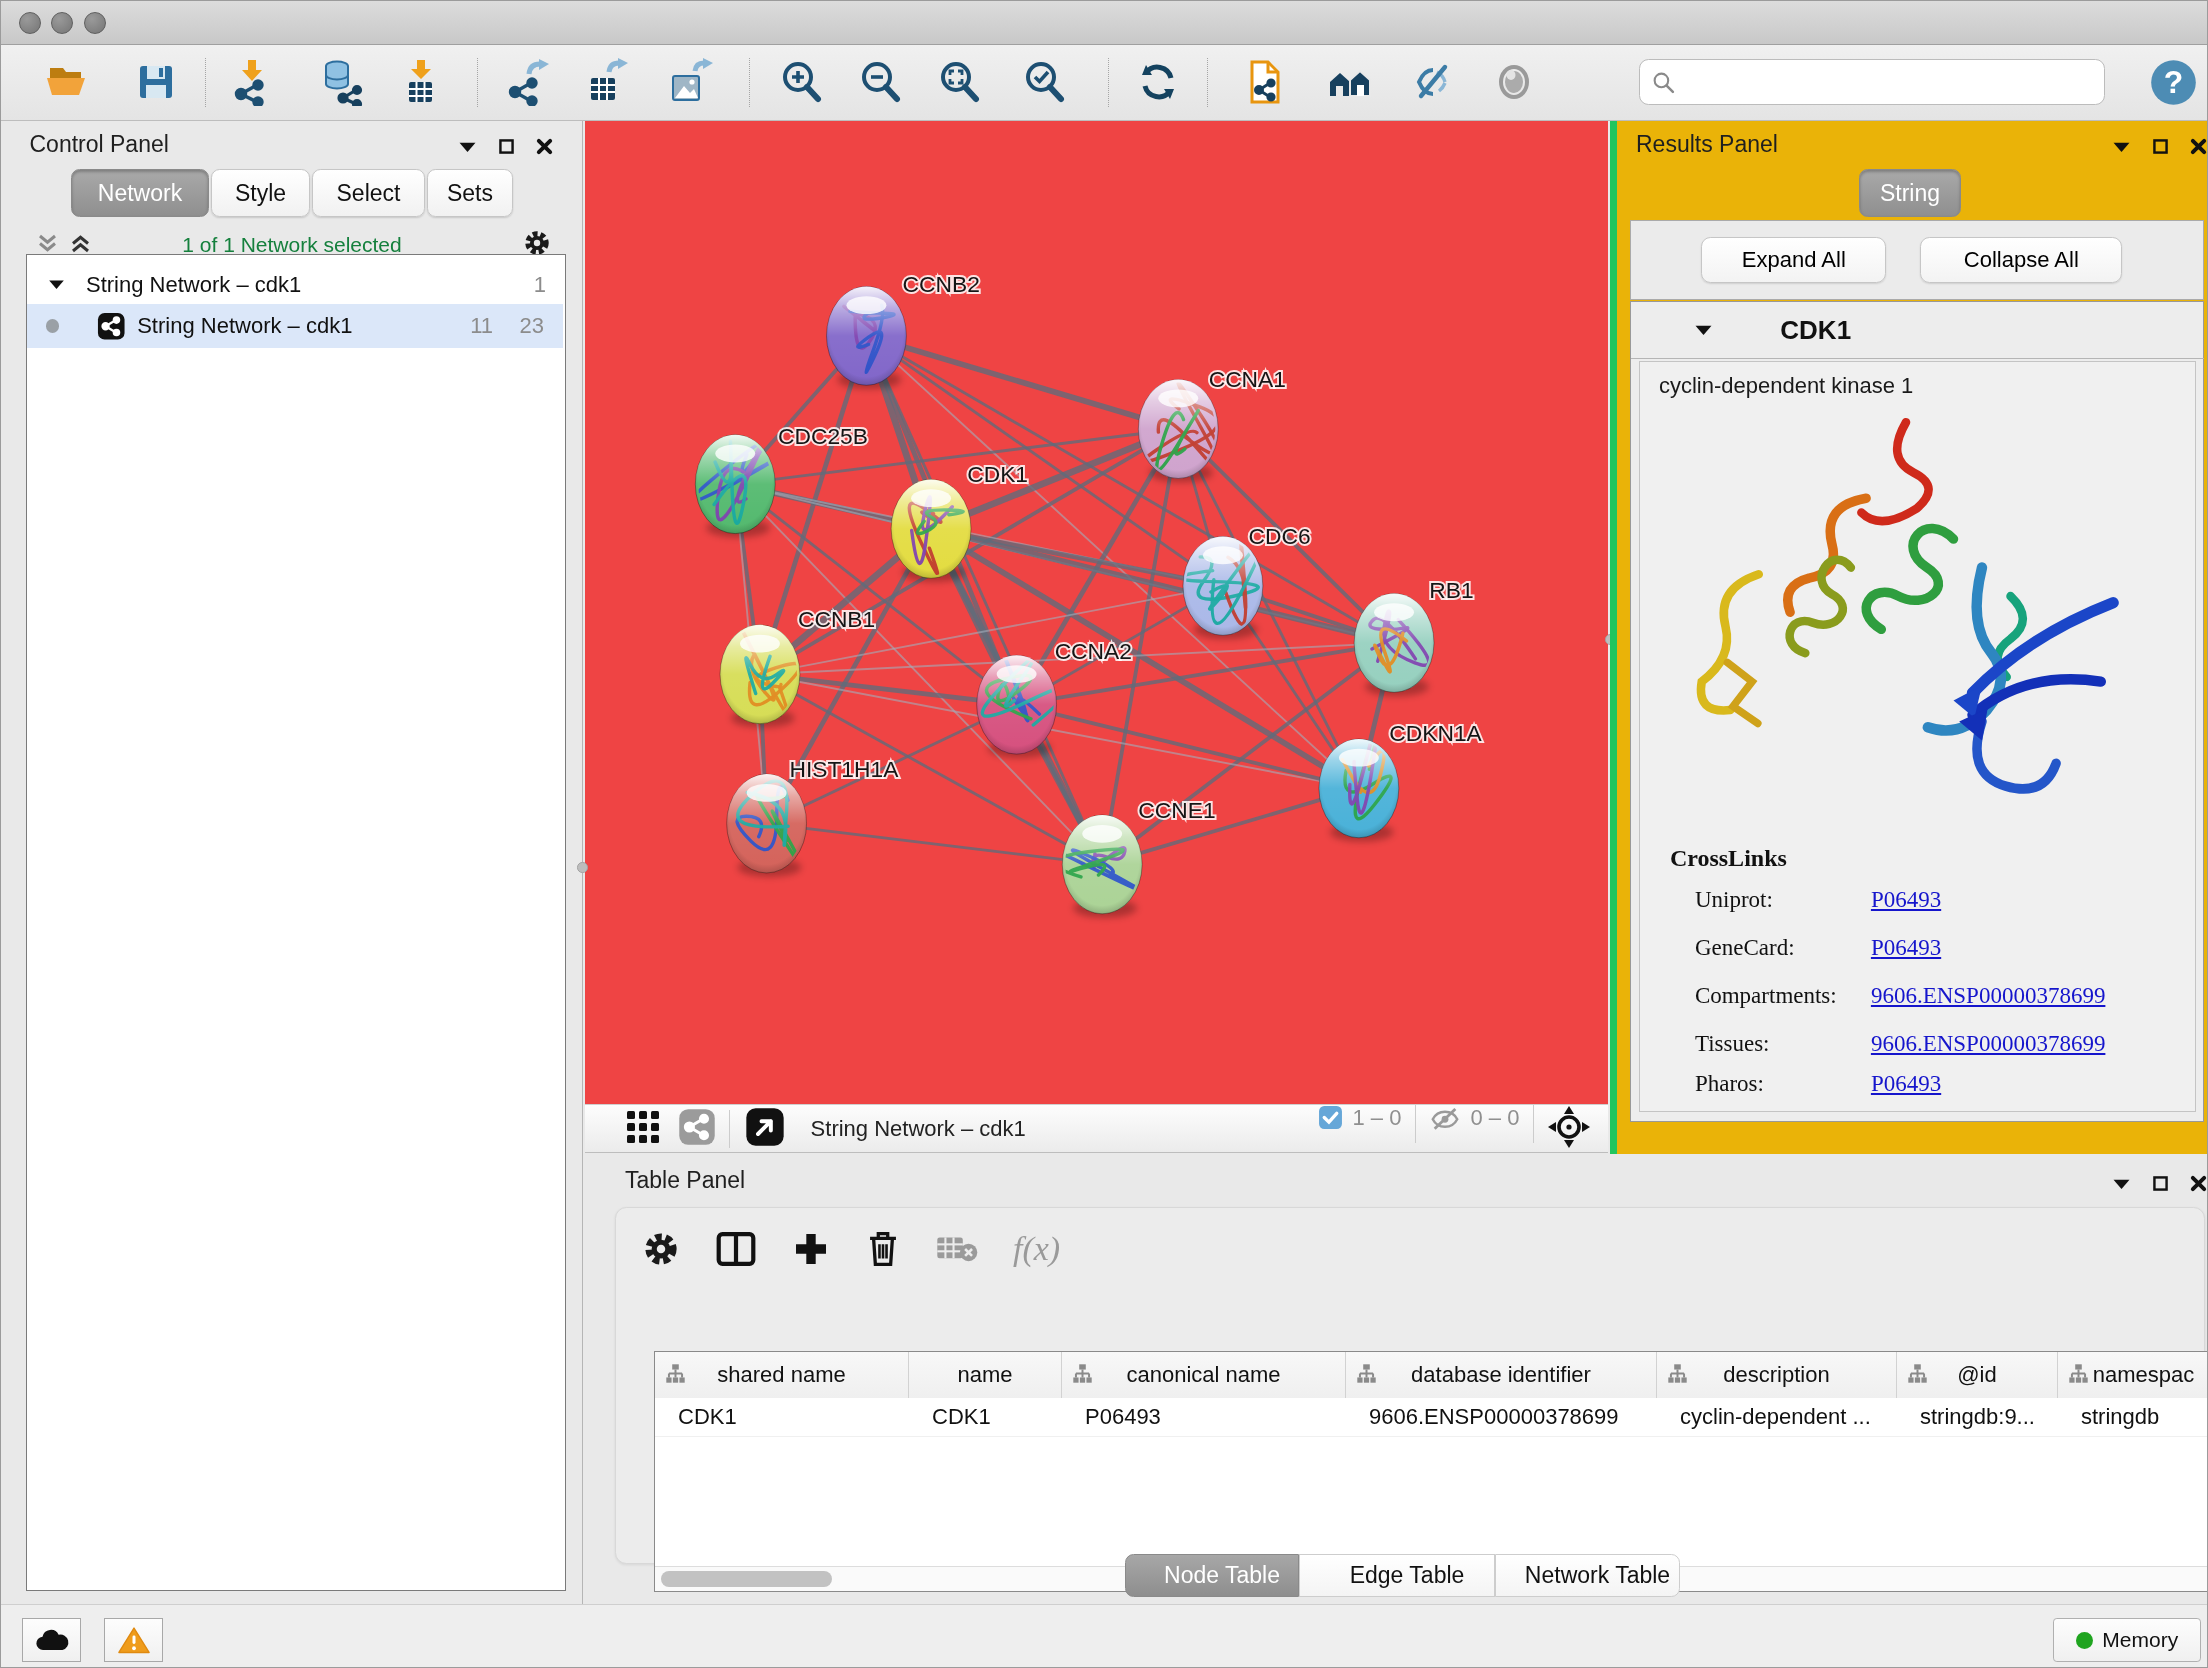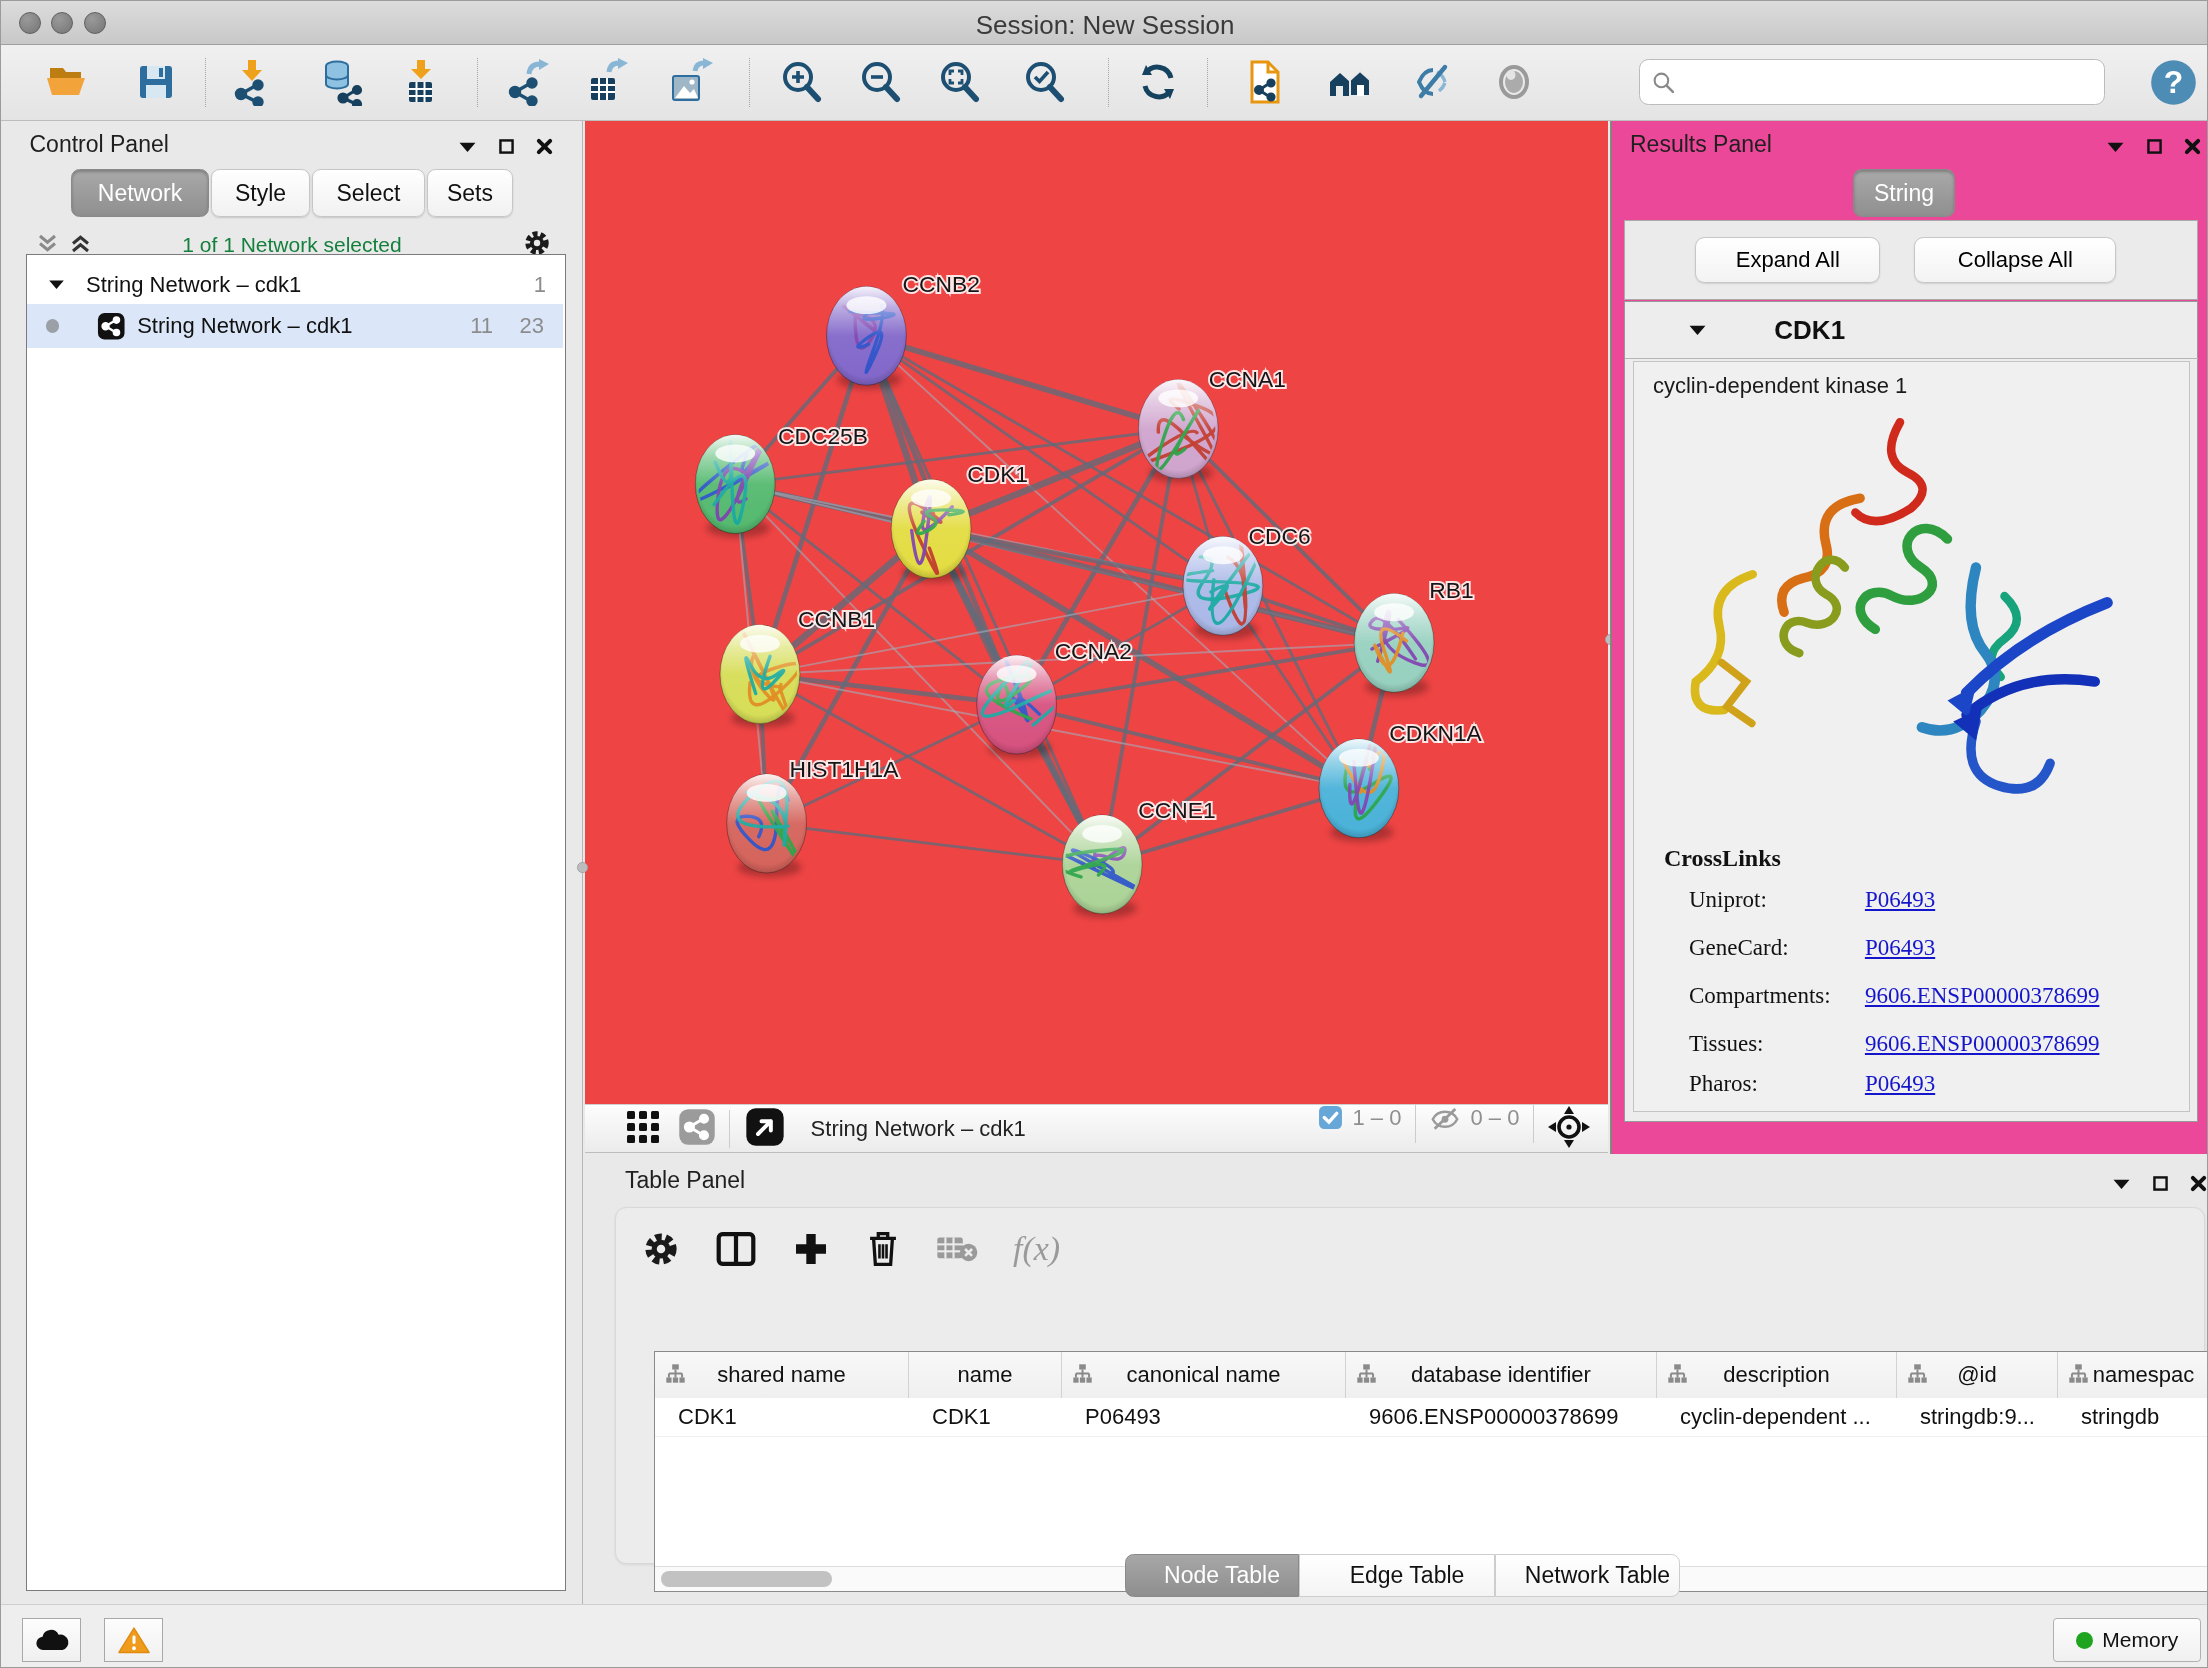--- a/index.html
+++ b/index.html
@@ -26,21 +26,21 @@
   #cp-list{left:25px;top:133px;width:540px;height:1337px;background:#fff;border:1.9px solid #7a7a7a;}
   .tree-row{position:absolute;left:0;width:536px;height:40px;display:flex;align-items:center;font-size:22px;color:#111;}
   #tree-child{background:#dbe7f9;}
   .count{color:#8c8c8c;}
   
   #net-canvas{left:584px;top:120px;width:1023px;height:983px;background:#ef4444;}
   #net-toolbar{left:584px;top:1103px;width:1023px;height:49px;background:linear-gradient(#fdfdfd,#ebebeb);border-top:1px solid #cfcfcf;border-bottom:1px solid #bdbdbd;display:flex;align-items:center;}
   .nt-sep{width:0;height:38px;border-left:1px solid #cccccc;margin:0 13.3px;}
   .dot-handle{width:10.5px;height:10.5px;border-radius:50%;background:#bdbdbd;border:1px solid #a3a3a3;}
   
-  #results-panel{left:1609px;top:120px;width:599px;height:1033px;background:#ec4899;border-left:1px solid #22c55e;}
+  #results-panel{left:1609px;top:120px;width:599px;height:1033px;background:#eab308;border-left:7px solid #22c55e;}
   .rbtn{height:46px;border:1px solid #c6c6c6;border-radius:9.5px;background:linear-gradient(#ffffff,#f3f3f3);font-size:22px;display:flex;align-items:center;justify-content:center;box-shadow:0 1px 1.9px rgba(0,0,0,.12);}
   .serif{font-family:"Liberation Serif",serif;}
   .xl-label{font-size:23px;color:#111;}
   .xl-link{font-size:23px;color:#1515cc;text-decoration:underline;}
   
   #table-panel{left:582px;top:1153px;width:1626px;height:450px;background:#e9e9e9;}
   #tp-container{left:32px;top:53px;width:1590px;height:357px;background:#ececec;border:1px solid #d8d8d8;border-radius:11.4px;box-shadow:0 1px 2.9px rgba(0,0,0,.08);}
   #tp-table{left:38px;top:143px;width:1579px;height:241px;background:#fff;border:1.9px solid #8a8a8a;}
   .th-cell{display:flex;align-items:center;justify-content:center;position:relative;height:46px;border-right:1px solid #d2d2d2;font-size:22px;color:#111;background:linear-gradient(#f8f8f8,#efefef);}
   .td-cell{display:flex;align-items:center;height:38px;padding-left:23px;font-size:22px;color:#111;}
@@ -55,21 +55,20 @@
 </style>
 </head>
 <body>
 
 <div id="app">
 
   <div id="titlebar" class="abs">
     <div class="tl abs" style="left:18px"></div>
     <div class="tl abs" style="left:50px"></div>
     <div class="tl abs" style="left:83px"></div>
-    <div id="title-text" class="abs">Session: New Session</div>
   </div>
 
   <div id="toolbar" class="abs">
     <div class="tbtn abs" style="left:40px">
       <svg width="48" height="48" viewBox="0 0 48 48">
           <path d="M6 15 v-5 h13 l3 4 h15 v6 H6z" fill="#bd7d10"></path>
           <path d="M3 20 h38 l-6 17 H8z" fill="#f2a33a"></path>
         </svg>
     </div>
     <div class="tbtn abs" style="left:128px">

